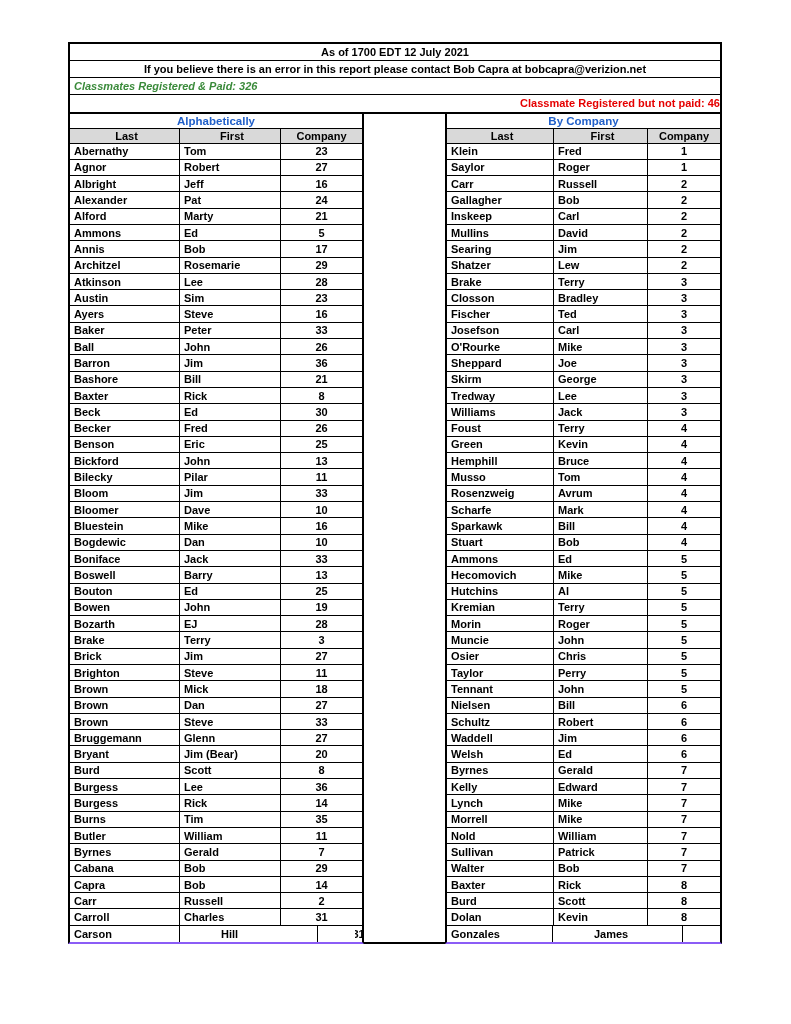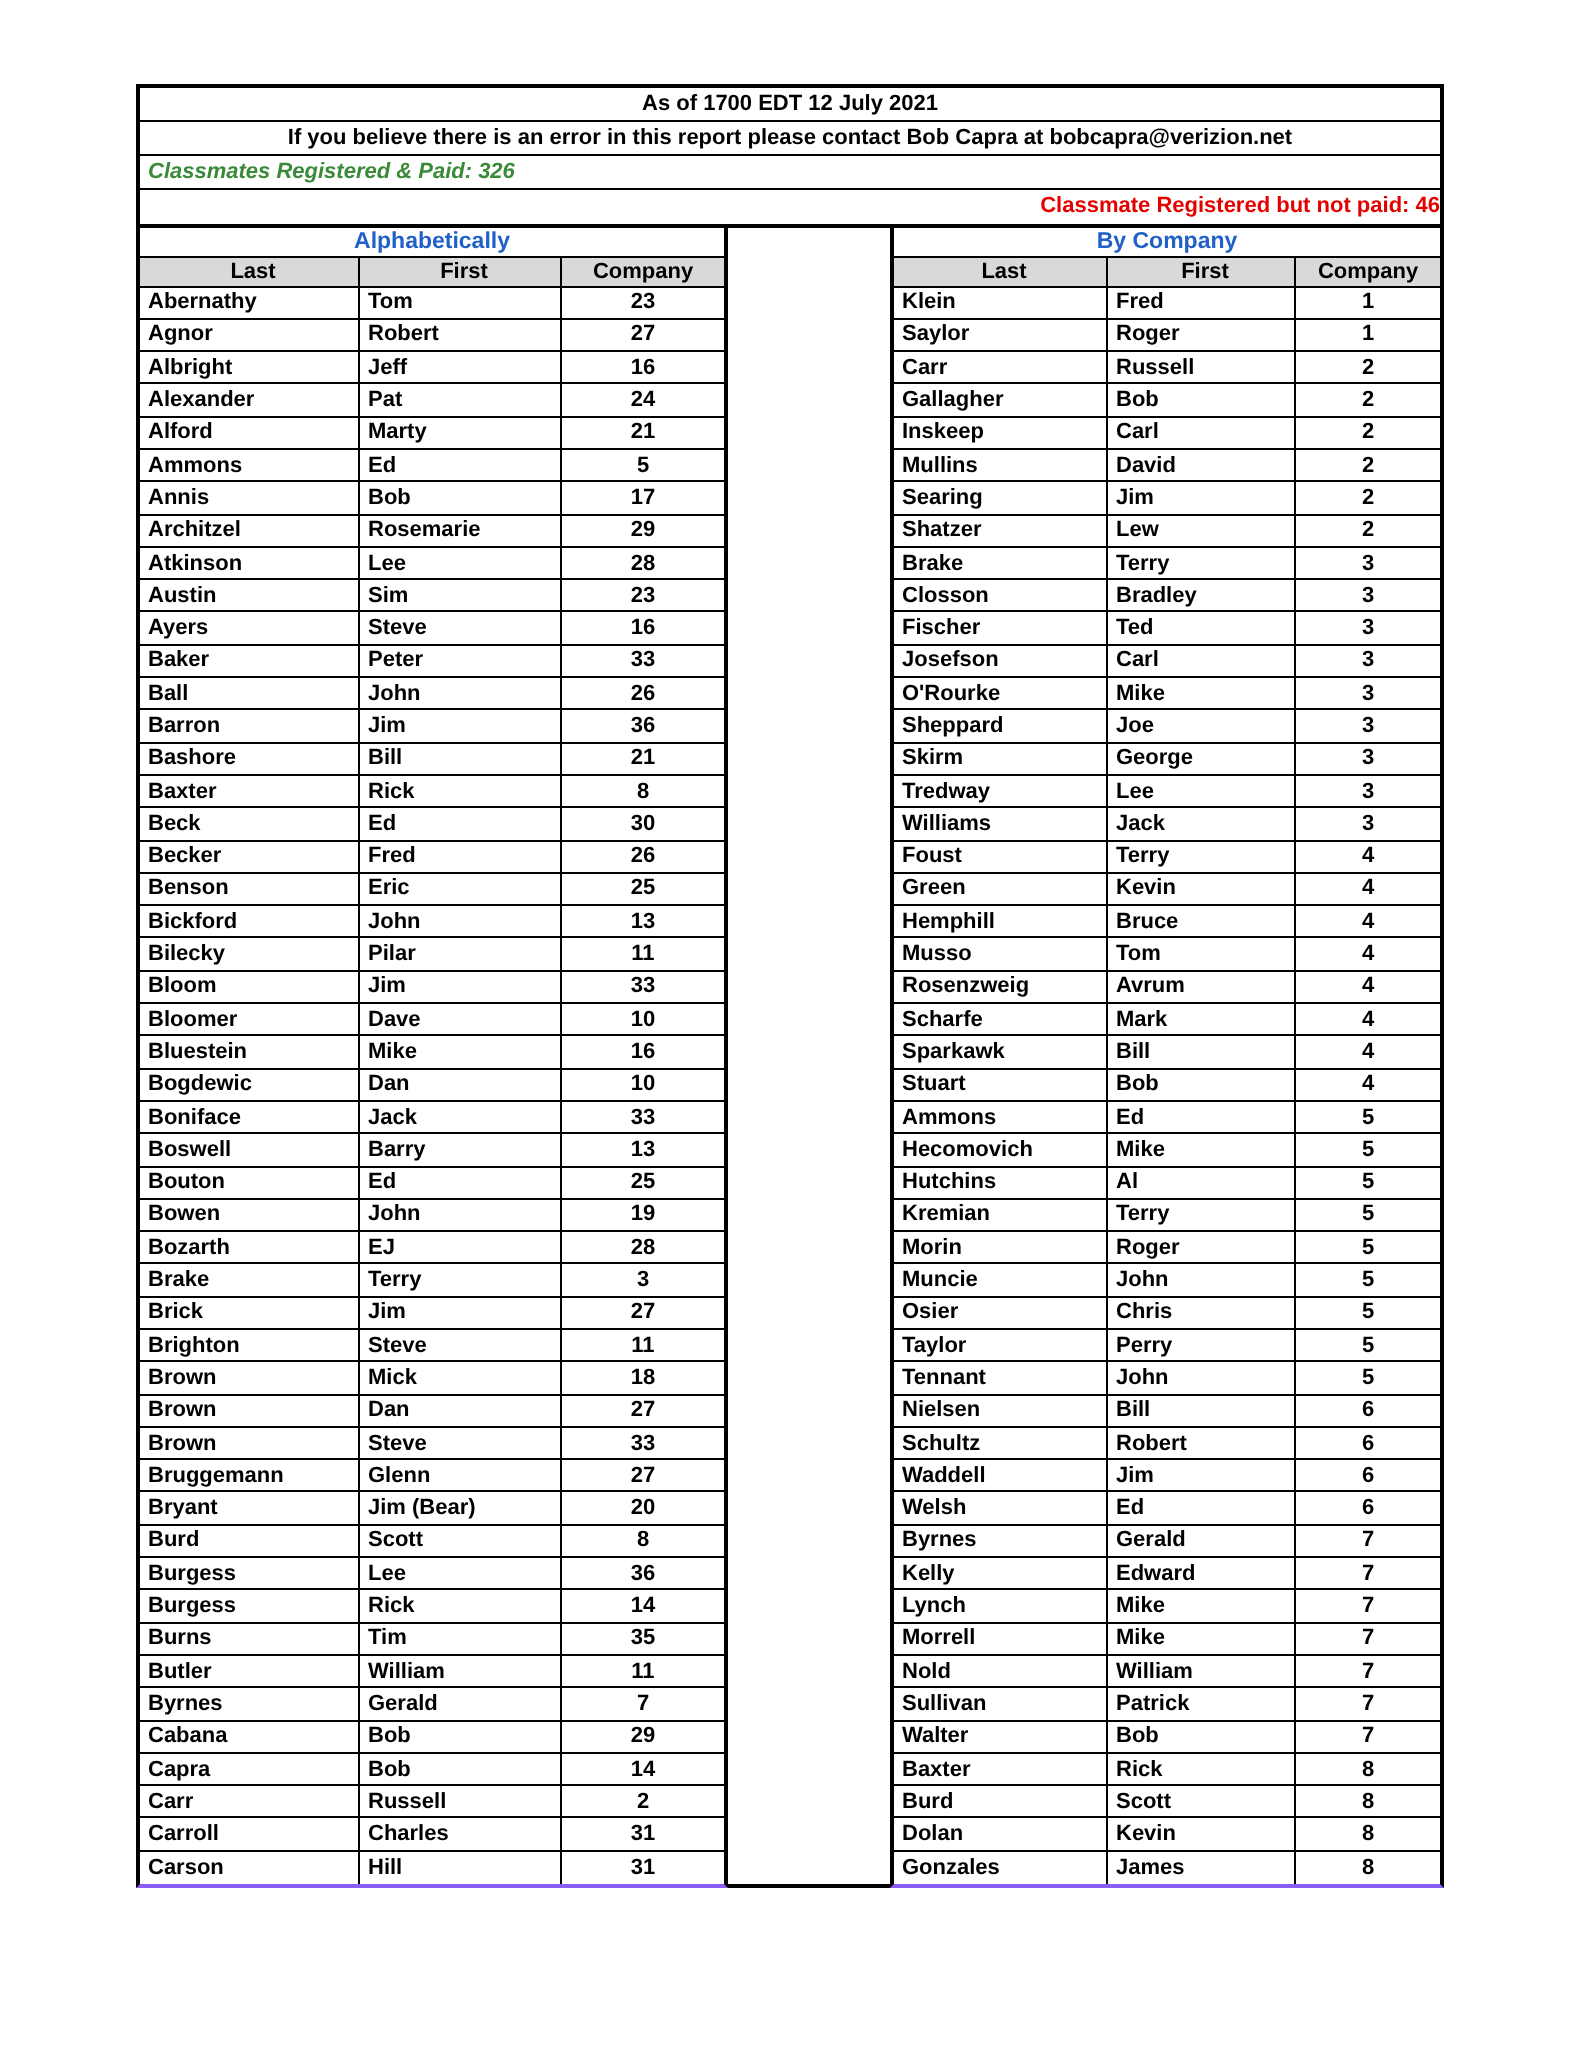--- a/index.html
+++ b/index.html
@@ -85,21 +85,21 @@
   .colheads .cell{
     display:flex;align-items:center;justify-content:center;
   }
   .data-row{
     box-sizing:border-box;
     height:16.3px;
     display:flex;
     border-bottom:1px solid #000;
     font-size:11px;font-weight:bold;
   }
-  .data-row:last-child{border-bottom:none;}
+  .data-row:last-child{border-bottom:none;gap:37px;}
   .cell{
     box-sizing:border-box;
     display:flex;align-items:center;
     overflow:hidden;white-space:nowrap;
   }
   .c0,.c1{border-right:1px solid #000;}
   .c0,.c1{padding-left:4px;}
   .c2{justify-content:center;padding-left:0;}
   .tbl-left .c0{width:110px;}
   .tbl-left .c1{width:101px;}

